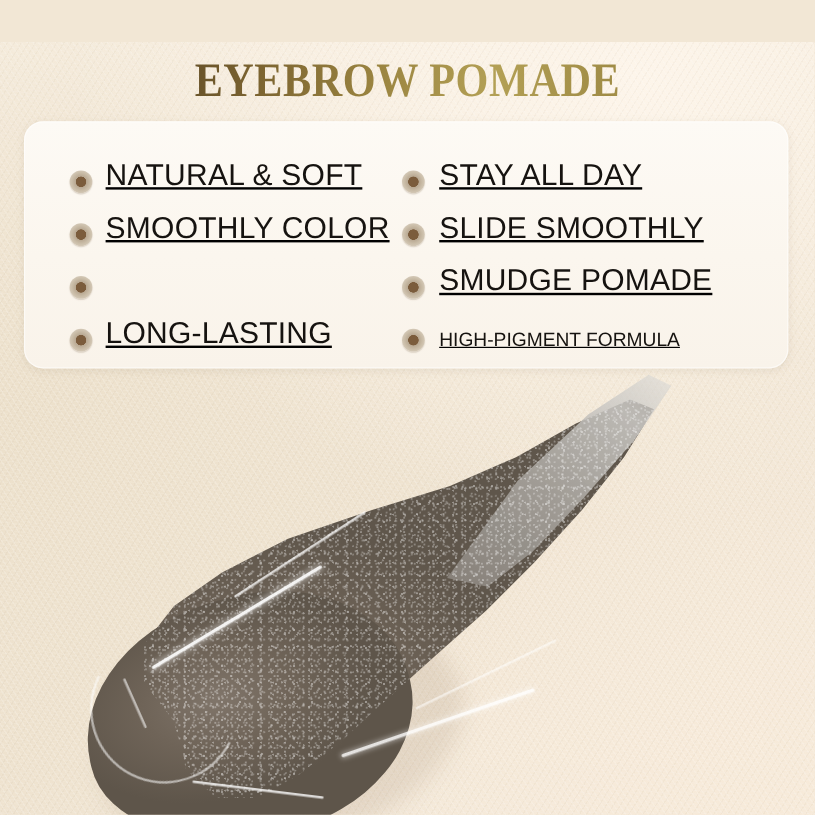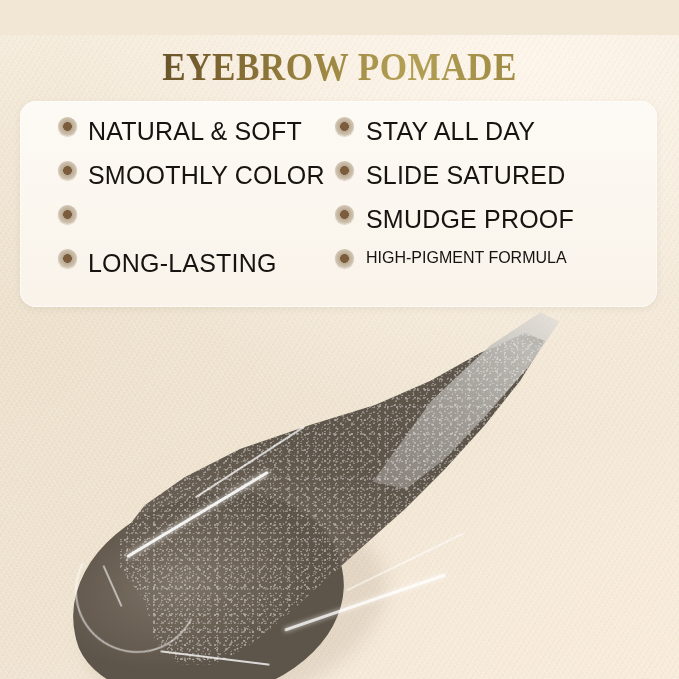--- a/index.html
+++ b/index.html
@@ -37,21 +37,21 @@
 
   
   .card{position:absolute;left:20px;top:66px;width:637px;height:206px;
     background:linear-gradient(180deg,#fdfaf5 0%,#fbf6ee 55%,#f9f3ea 100%);
     border-radius:16px;
     box-shadow:0 2px 7px rgba(120,100,70,.10), 0 0 0 1px rgba(255,255,255,.55) inset;}
   .grid{position:absolute;inset:0;display:grid;
     grid-template-columns:305px 332px;
     grid-template-rows:repeat(4,1fr);
     padding:16px 0 14px 0;box-sizing:border-box;}
-  .feat{display:flex;align-items:flex-start;gap:11px;padding-left:38px;}
+  .feat{display:flex;align-items:flex-end;gap:11px;padding-left:38px;text-decoration:underline;}
   .feat.col2{padding-left:10px;gap:12px;}
   .dot{width:19px;height:19px;border-radius:50%;flex:0 0 auto;
     background:radial-gradient(circle at 50% 50%, #7b5c3c 0 31%, #b9a993 34%, #cabda8 56%, #d6cbba 74%, rgba(214,203,186,.55) 100%);
     box-shadow:0 1px 1px rgba(140,120,95,.28);}
   .flabel{font-size:25px;color:#161310;letter-spacing:.2px;white-space:nowrap;
     font-family:"Liberation Sans",sans-serif;}
   .flabel.sm{font-size:16px;letter-spacing:0;}
 
   
   .swatch-wrap{position:absolute;left:0;top:260px;width:679px;height:419px;}
@@ -142,29 +142,29 @@
         <span class="dot"></span>
         <span class="flabel">STAY ALL DAY</span>
       </div>
 
       <div class="feat">
         <span class="dot"></span>
         <span class="flabel">SMOOTHLY COLOR</span>
       </div>
       <div class="feat col2">
         <span class="dot"></span>
-        <span class="flabel">SLIDE SATURED</span>
+        <span class="flabel">SLIDE SMOOTHLY</span>
       </div>
 
       <div class="feat">
         <span class="dot"></span>
       </div>
       <div class="feat col2">
         <span class="dot"></span>
-        <span class="flabel">SMUDGE PROOF</span>
+        <span class="flabel">SMUDGE POMADE</span>
       </div>
 
       <div class="feat">
         <span class="dot"></span>
         <span class="flabel">LONG-LASTING</span>
       </div>
       <div class="feat col2">
         <span class="dot"></span>
         <span class="flabel sm">HIGH-PIGMENT FORMULA</span>
       </div>

